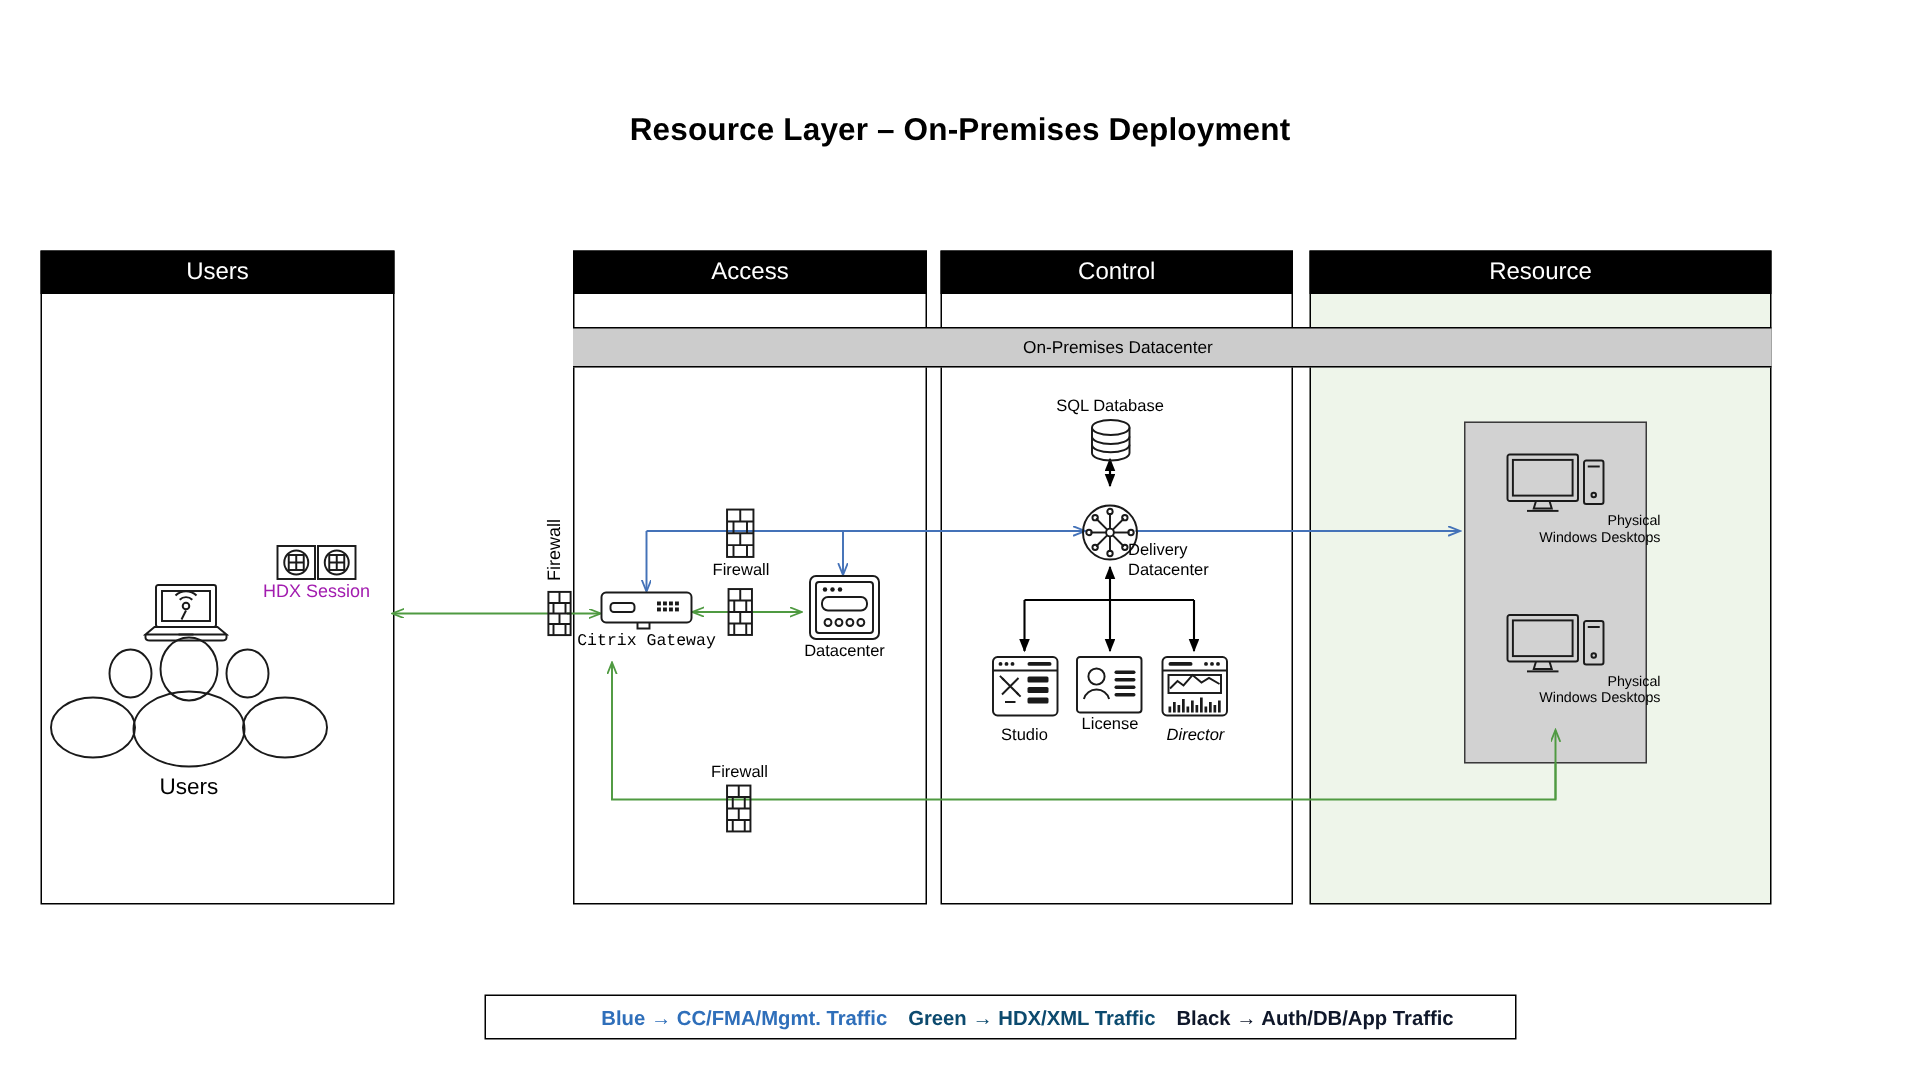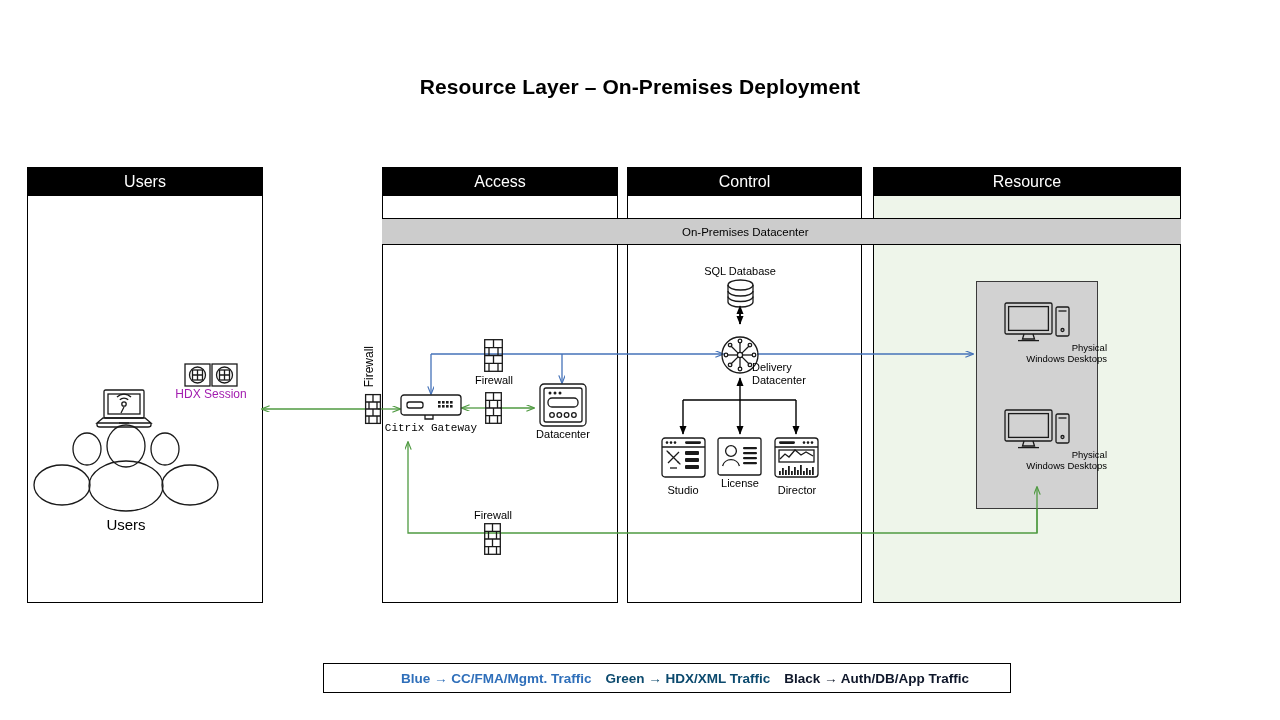--- a/index.html
+++ b/index.html
@@ -351,21 +351,21 @@
       <rect x="17" y="34" width="1.8" height="4"></rect>
         <rect x="20" y="30" width="1.8" height="8"></rect>
       <rect x="23" y="33" width="1.8" height="5"></rect>
         <rect x="26" y="28" width="1.8" height="10"></rect>
       <rect x="29" y="34" width="1.8" height="4"></rect>
         <rect x="32" y="31" width="1.8" height="7"></rect>
       <rect x="35" y="33" width="1.8" height="5"></rect>
         <rect x="38" y="30" width="1.8" height="8"></rect>
     </g>
   </svg>
-  <div class="abs lbl" style="left:757px;top:456px;width:80px;">Director</div>
+  <div class="abs lbl" style="left:757px;top:456px;width:80px;font-style:italic;">Director</div>
 
   <svg class="abs" style="left:1004px;top:274px;width:66px;height:40px;" viewBox="0 0 66 40">
     <rect class="ico" x="1" y="1" width="47" height="31" rx="1.5"></rect>
     <rect class="ico" x="4.6" y="4.6" width="39.8" height="23.8"></rect>
     <path class="ico" d="M20,32 L18.5,37 L30.5,37 L29,32"></path>
     <path class="ico" d="M14,38.6 L35,38.6"></path>
     <rect class="ico" x="52" y="5" width="13" height="29" rx="1.5"></rect>
     <path class="ico" d="M54.5,9 H62.5"></path>
     <circle class="ico" cx="58.5" cy="28" r="1.5"></circle>
   </svg>

